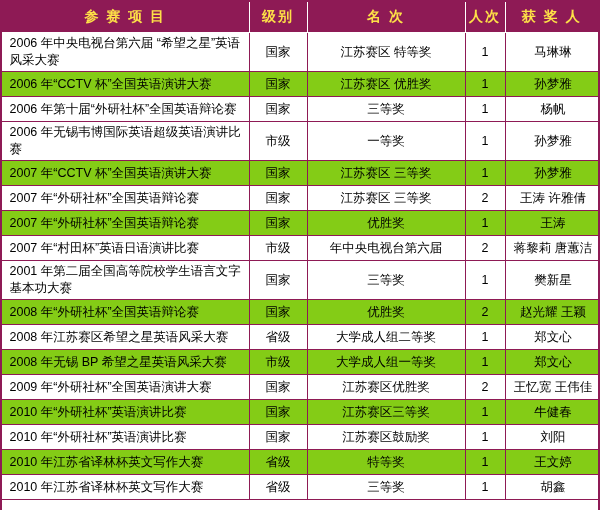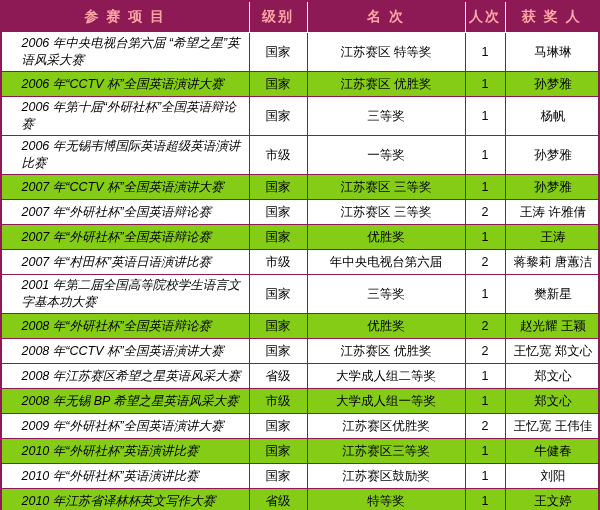--- a/index.html
+++ b/index.html
@@ -25,21 +25,21 @@
     table-layout: fixed;
   }
   table.award-table col.c0 { width: 248px; }
   table.award-table col.c1 { width: 58px; }
   table.award-table col.c2 { width: 158px; }
   table.award-table col.c3 { width: 40px; }
   table.award-table col.c4 { width: 96px; }
 
   thead th {
     background: #8e1a55;
-    color: #fca5a5;
+    color: #fde047;
     font-weight: bold;
     font-size: 14px;
     letter-spacing: 2px;
     height: 26px;
     border: 1px solid #ffffff;
     border-top: 2px solid #8e1a55;
     text-align: center;
     vertical-align: middle;
     padding: 2px 0;
   }
@@ -56,22 +56,21 @@
     height: 20px;
   }
   tbody tr.shade td {
     background: #84cc16;
   }
   tbody tr.plain td {
     background: #ffffff;
   }
   td.col-project {
     text-align: left;
-    padding-left: 20px;
-    font-style: italic;
+    padding-left: 8px;
   }
   td.col-level, td.col-rank, td.col-times, td.col-person {
     text-align: center;
   }
   .edge-left {
     position: absolute;
     left: 0;
     top: 0;
     width: 2px;
     height: 510px;
@@ -174,27 +173,20 @@
           <td class="col-person">樊新星</td>
         </tr>
         <tr class="shade">
           <td class="col-project">2008 年“外研社杯”全国英语辩论赛</td>
           <td class="col-level">国家</td>
           <td class="col-rank">优胜奖</td>
           <td class="col-times">2</td>
           <td class="col-person">赵光耀 王颖</td>
         </tr>
         <tr class="plain">
-          <td class="col-project">2008 年“CCTV 杯”全国英语演讲大赛</td>
-          <td class="col-level">国家</td>
-          <td class="col-rank">江苏赛区  优胜奖</td>
-          <td class="col-times">2</td>
-          <td class="col-person">王忆宽 郑文心</td>
-        </tr>
-        <tr class="plain">
           <td class="col-project">2008 年江苏赛区希望之星英语风采大赛</td>
           <td class="col-level">省级</td>
           <td class="col-rank">大学成人组二等奖</td>
           <td class="col-times">1</td>
           <td class="col-person">郑文心</td>
         </tr>
         <tr class="shade">
           <td class="col-project">2008 年无锡 BP 希望之星英语风采大赛</td>
           <td class="col-level">市级</td>
           <td class="col-rank">大学成人组一等奖</td>

